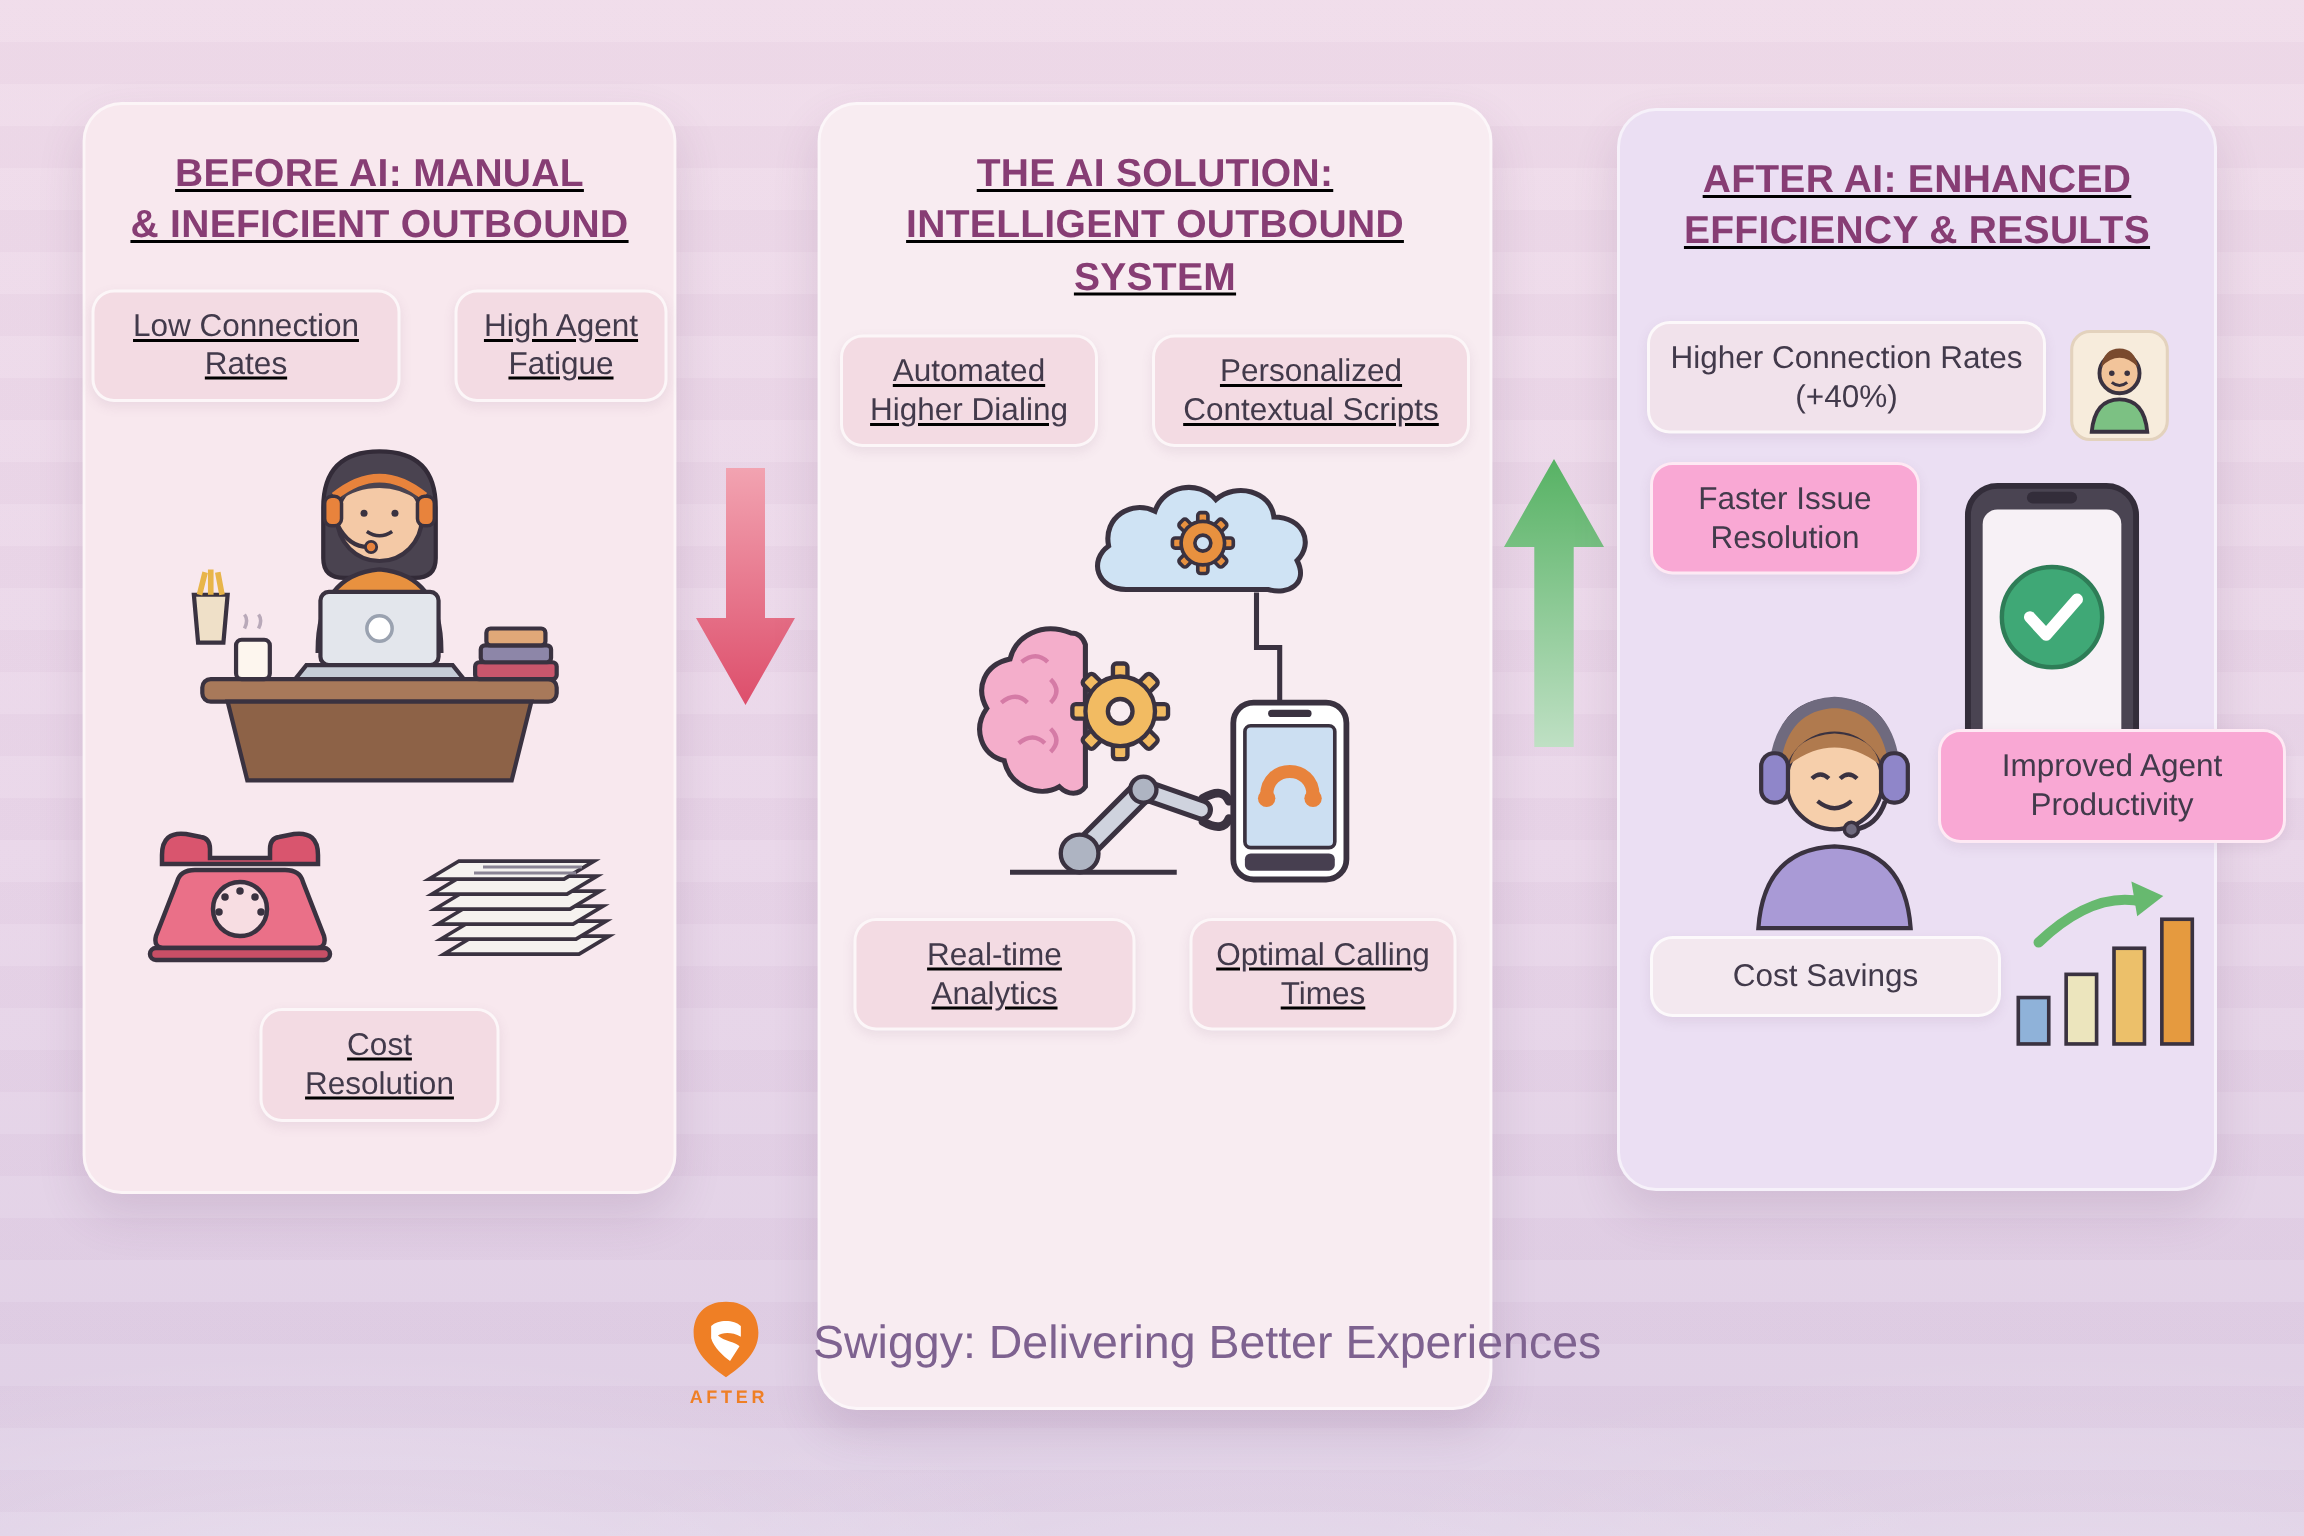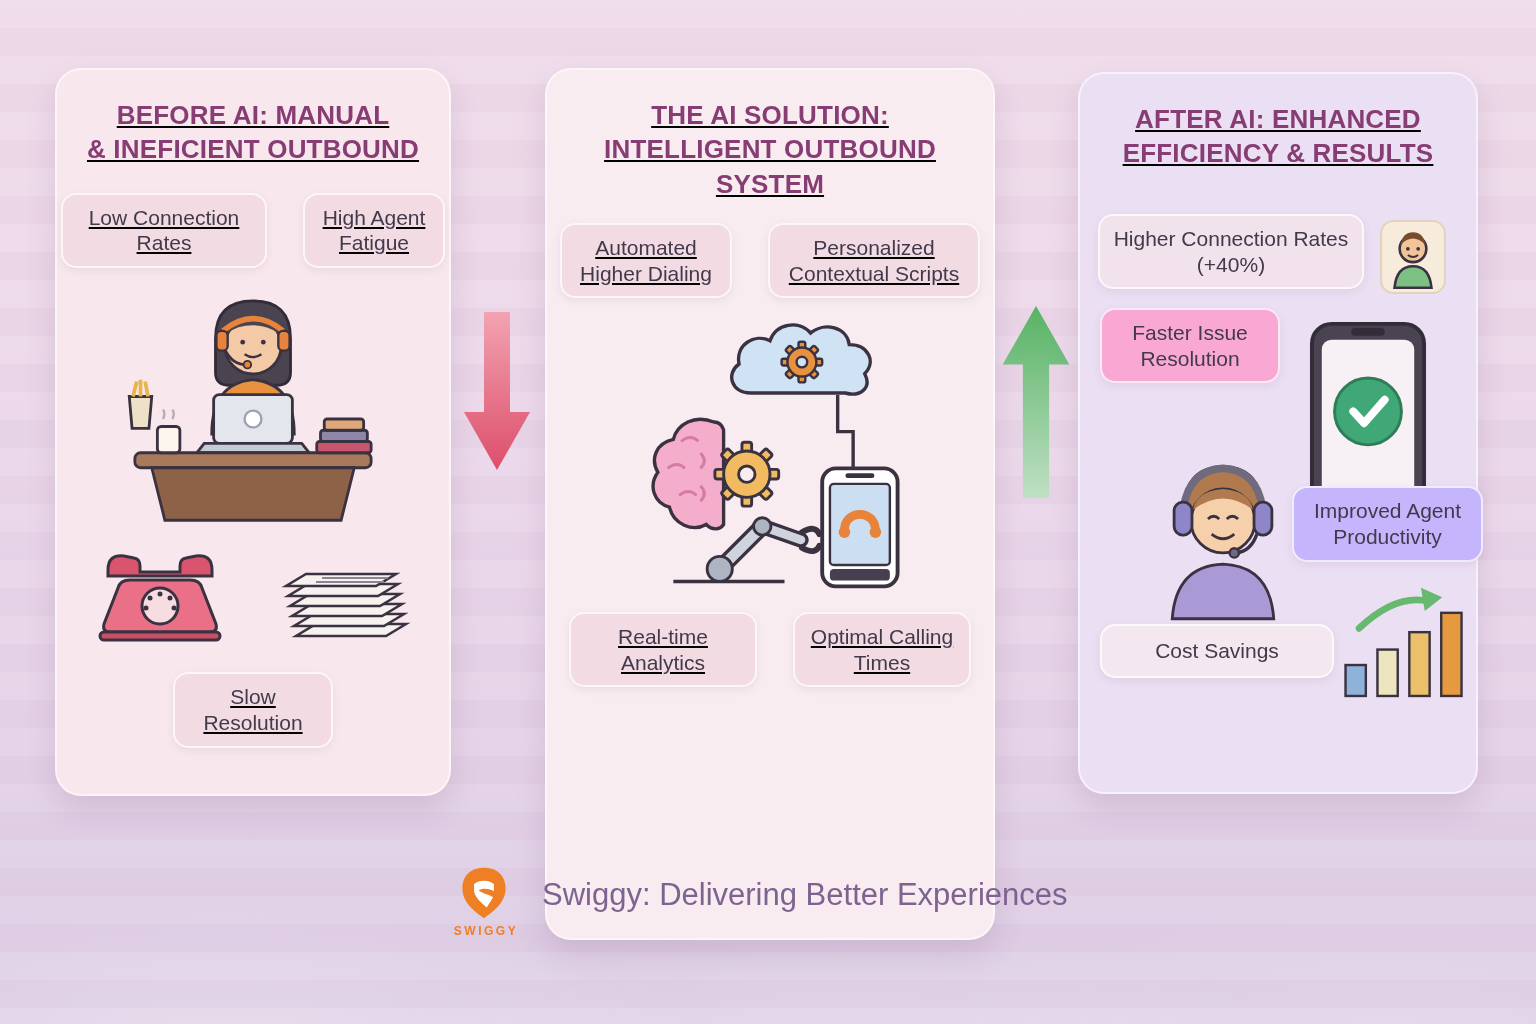--- a/index.html
+++ b/index.html
@@ -122,21 +122,21 @@
           <path d="M22 60 L112 60 L132 48 L42 48 Z"></path>
           <path d="M20 50 L110 50 L130 38 L40 38 Z"></path>
         </g>
         <g stroke="#8a8494" stroke-width="2" fill="none">
           <path d="M50 46 L118 46 M56 42 L122 42"></path>
         </g>
       </svg>
     </div>
 
     <div class="pill-row" style="margin-top:26px">
-      <div class="pill" style="width:160px;min-height:76px">Slow Resolution</div>
+      <div class="pill" style="width:160px;min-height:76px">Cost Resolution</div>
     </div>
   </section>
 
   <svg class="arrow" id="down-arrow" viewBox="0 0 70 160" width="74" height="160">
     <defs>
       <linearGradient id="redg" x1="0" y1="0" x2="0" y2="1">
         <stop offset="0" stop-color="#f2a3b1"></stop>
           <stop offset="1" stop-color="#dd4e6b"></stop>
       </linearGradient>
     </defs>
@@ -260,36 +260,36 @@
       <path d="M48 70 Q54 30 90 28 Q126 30 132 70" fill="none" stroke="#6f6a7e" stroke-width="8"></path>
       <rect x="38" y="64" width="19" height="35" rx="9" fill="#8f86c9" stroke="#3a3240" stroke-width="3"></rect>
       <rect x="123" y="64" width="19" height="35" rx="9" fill="#8f86c9" stroke="#3a3240" stroke-width="3"></rect>
       <path d="M126 98 Q120 116 104 118" fill="none" stroke="#3a3240" stroke-width="3.5"></path>
       <circle cx="102" cy="118" r="5" fill="#6f6a7e" stroke="#3a3240" stroke-width="2.5"></circle>
       <path d="M74 82 q6 -6 12 0 M94 82 q6 -6 12 0" stroke="#3a3240" stroke-width="3" fill="none"></path>
       <path d="M78 98 Q90 108 102 98" stroke="#3a3240" stroke-width="3" fill="none"></path>
       <path d="M36 188 Q40 132 90 130 Q140 132 144 188 Z" fill="#a99ad6" stroke="#3a3240" stroke-width="3"></path>
     </svg>
 
-    <div class="pill abs" style="left:212px;top:412px;width:191px;min-height:76px;background:#c4b5fd">Improved Agent Productivity</div>
+    <div class="pill abs" style="left:212px;top:412px;width:232px;min-height:76px;background:#f9a8d4">Improved Agent Productivity</div>
 
     <div class="pill abs" style="left:20px;top:550px;width:234px;min-height:54px;background:#f3e8ef">Cost Savings</div>
 
     <svg class="abs" style="left:252px;top:500px" viewBox="0 0 150 130" width="145" height="126">
       <path d="M28 56 Q66 20 100 28" fill="none" style="stroke:var(--arrow-green,#67b96f)" stroke-width="7" stroke-linecap="round"></path>
       <path d="M92 14 L114 24 L96 38 Z" style="fill:var(--arrow-green,#67b96f)"></path>
       <g stroke="#3a3240" stroke-width="2.5">
         <rect x="14" y="94" width="21" height="32" fill="#8fb2d9"></rect>
         <rect x="47" y="78" width="21" height="48" fill="#ece5bd"></rect>
         <rect x="80" y="60" width="21" height="66" fill="#ecc06a"></rect>
         <rect x="113" y="40" width="21" height="86" fill="#e59a3f"></rect>
       </g>
     </svg>
   </section>
 
   <svg class="swiggy-logo" viewBox="0 0 60 60" width="54" height="54">
     <path d="M30 2 C46 2 54 12 54 25 C54 42 38 52 30 58 C22 52 6 42 6 25 C6 12 14 2 30 2 Z" style="fill:var(--swiggy-orange,#ef7f25)"></path>
     <path d="M19 20 C24 15 36 15 41 20 L41 28 C34 24 27 25 24 27 C28 31 38 32 40 35 L33 46 C28 42 21 36 19 29 Z" fill="#ffffff"></path>
   </svg>
-  <div class="swiggy-wordmark">SWIGGY</div>
+  <div class="swiggy-wordmark">AFTER</div>
   <div class="footer-tagline">Swiggy: Delivering Better Experiences</div>
 
 </div>
 
 </body></html>

